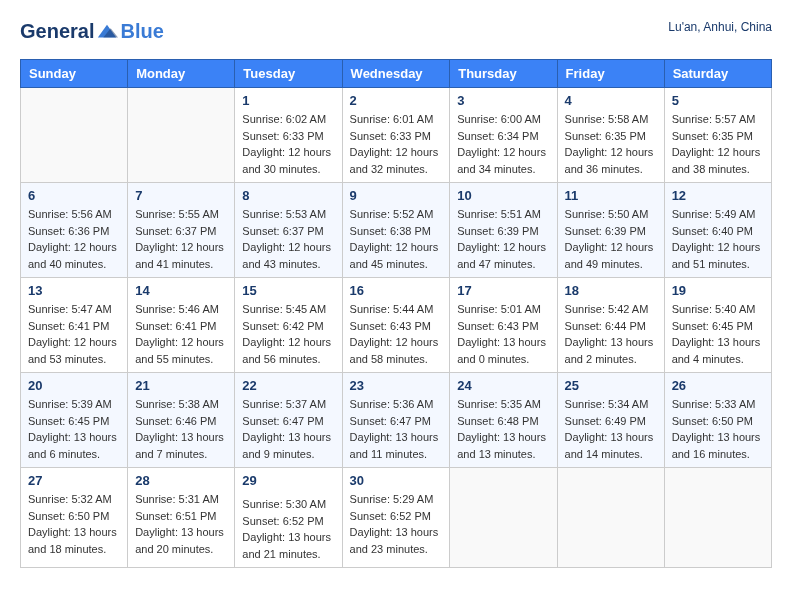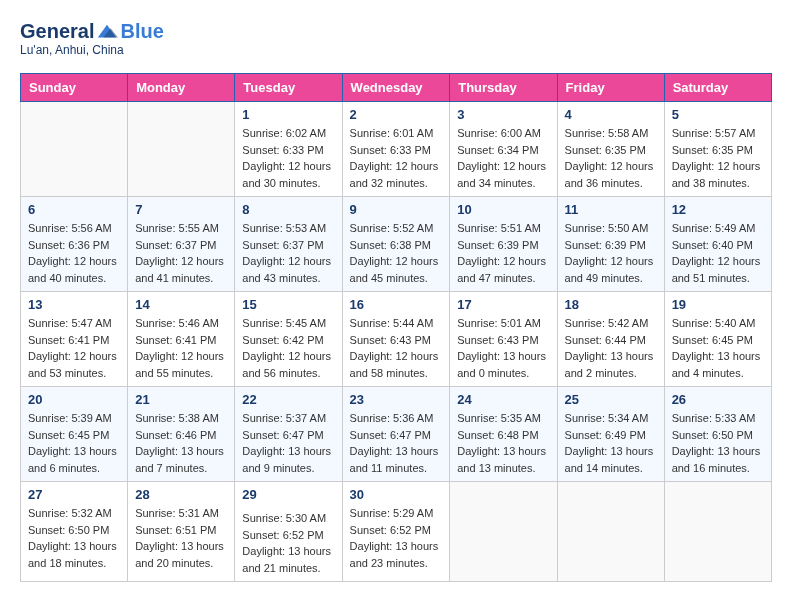--- a/index.html
+++ b/index.html
@@ -8,21 +8,20 @@
       background: #fff;
       width: 792px;
       min-height: 612px;
       padding: 20px;
     }
     .header {
       display: flex;
       justify-content: space-between;
       align-items: flex-start;
       margin-bottom: 16px;
-      flex-direction: column;
     }
     .logo {
       display: flex;
       flex-direction: column;
       align-items: flex-start;
     }
     .logo-text {
       display: flex;
       align-items: center;
     }
@@ -51,21 +50,21 @@
     }
     .calendar-subtitle {
       font-size: 12px;
       color: #1a3a6b;
     }
     .calendar {
       width: 100%;
       border-collapse: collapse;
     }
     .calendar th {
-      background-color: #ec4899;
+      background-color: #3b82f6;
       color: #fff;
       text-align: left;
       padding: 6px 8px;
       font-size: 13px;
       font-weight: bold;
       border: 1px solid #2a5fb0;
     }
     .calendar td {
       border: 1px solid #ccc;
       vertical-align: top;

